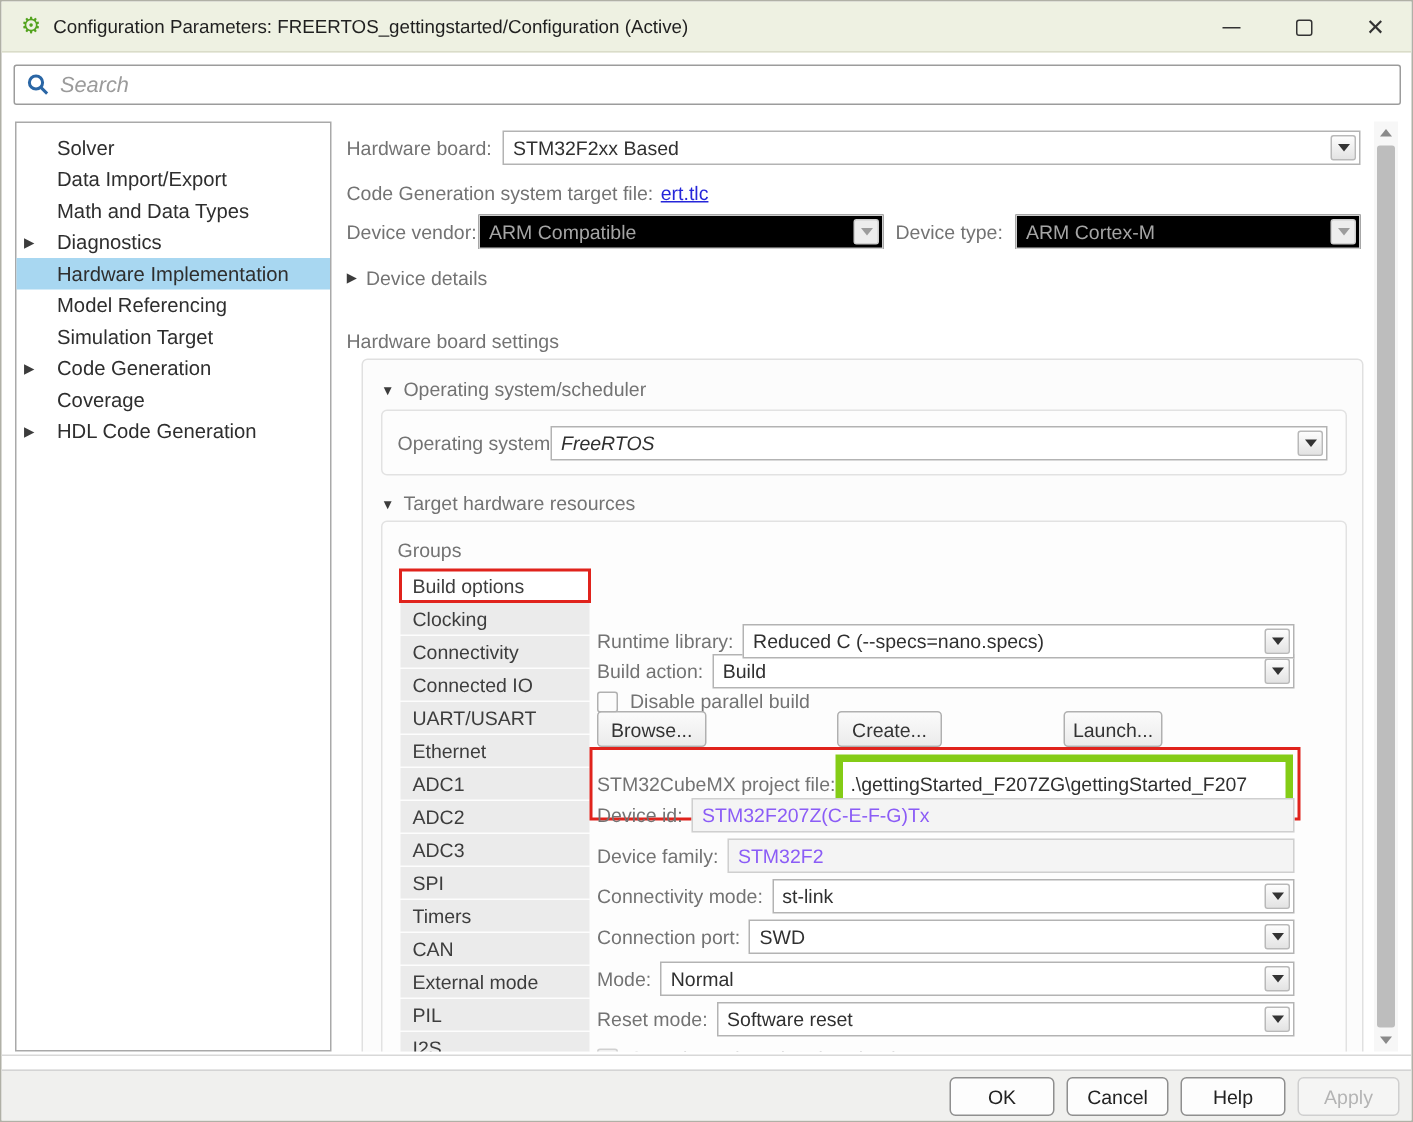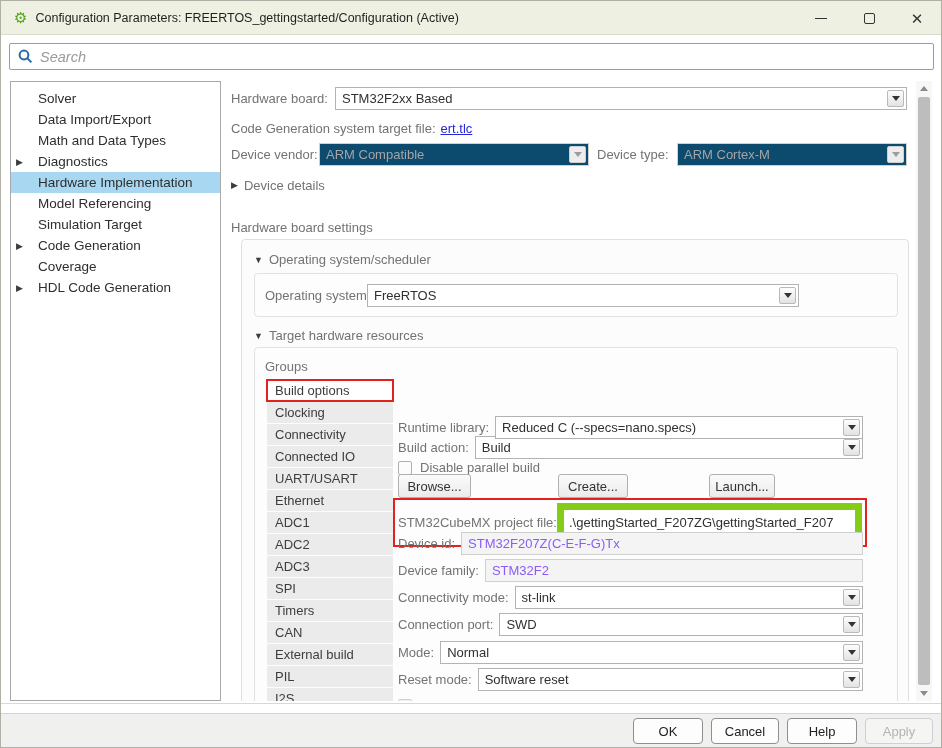--- a/index.html
+++ b/index.html
@@ -43,27 +43,27 @@
   .lbl { font-size:13px; color:#737373; white-space:nowrap; }
 
   .dd { position:relative; background:#fff; border:1px solid #b3b3b3; height:23px;
         display:flex; align-items:center; padding:0 24px 0 6px; font-size:13px; color:#303030;
         white-space:nowrap; overflow:hidden; }
   .dd-btn { position:absolute; right:2px; top:2px; bottom:2px; width:17px;
             background:linear-gradient(#fdfdfd,#e3e3e3); border:1px solid #b9b9b9;
             border-radius:2px; display:flex; align-items:center; justify-content:center; }
   .tri-dn { width:0; height:0; border-left:4px solid transparent; border-right:4px solid transparent;
             border-top:5px solid #333; }
-  .dd.disabled { background:#0c4a6e; color:#a5a5a5; border-color:#cfcfcf; }
+  .dd.disabled { background:#000000; color:#a5a5a5; border-color:#cfcfcf; }
   .dd.disabled .dd-btn { background:#ededed; border-color:#cfcfcf; }
   .dd.disabled .tri-dn { border-top-color:#9c9c9c; }
 
   .ro-field { background:#f4f4f4; border:1px solid #cfcfcf; color:#8b5cf6; height:23px;
               padding:0 6px; display:flex; align-items:center; font-size:13px; white-space:nowrap; overflow:hidden; }
-  .txt-field { background:#fff; border:7px solid #84cc16; color:#303030; height:39px;
+  .txt-field { background:#fff; border:5px solid #84cc16; color:#303030; height:39px;
                padding:0 5px; display:flex; align-items:center; font-size:13px; white-space:nowrap; overflow:hidden; }
 
   .row-hb { position:absolute; left:0; top:6px; width:100%; height:23px; }
   .row-hb .lbl { position:absolute; left:0; top:4px; }
   .row-hb .dd { position:absolute; left:104px; top:0; width:572px; }
 
   .row-tf { position:absolute; left:0; top:38px; height:18px; display:flex; align-items:center; }
   .link { color:#2525d9; text-decoration:underline; font-size:13px; margin-left:5px; cursor:pointer; }
 
   .row-dv { position:absolute; left:0; top:62px; width:100%; height:23px; }
@@ -76,21 +76,21 @@
   .exp-arrow { font-size:9px; color:#3c3c3c; margin-right:6px; }
 
   .hbs-title { position:absolute; left:0; top:139px; }
 
   .outer-box { position:absolute; left:10px; top:158px; width:668px; height:480px;
                border:1px solid #e0e0e0; border-radius:4px; background:#fcfcfc; }
   .os-header { position:absolute; left:12px; top:12px; display:flex; align-items:center; }
   .inner-box1 { position:absolute; left:12px; top:33px; width:644px; height:44px;
                 border:1px solid #e2e2e2; border-radius:4px; background:#fdfdfd; }
   .inner-box1 .lbl { position:absolute; left:10px; top:14px; }
-  .inner-box1 .dd { position:absolute; left:112px; top:10px; width:432px; }
+  .inner-box1 .dd { position:absolute; left:112px; top:10px; width:518px;font-style:italic; }
   .thr-header { position:absolute; left:12px; top:88px; display:flex; align-items:center; }
   .inner-box2 { position:absolute; left:12px; top:107px; width:644px; height:400px;
                 border:1px solid #e2e2e2; border-radius:4px; background:#fdfdfd; overflow:hidden; }
 
   .groups-label { position:absolute; left:10px; top:11px; }
   .groups-list { position:absolute; left:12px; top:32px; width:126px; }
   .grow { height:21px; background:#ebebeb; margin-bottom:1px; display:flex; align-items:center;
           padding:0 8px; font-size:13px; color:#3d3d3d; white-space:nowrap; cursor:default; }
   .grow.selected { background:#ffffff; outline:2px solid #e0231c; outline-offset:-1px; }
 
@@ -275,21 +275,21 @@
           <div class="grow">Connectivity</div>
           <div class="grow">Connected IO</div>
           <div class="grow">UART/USART</div>
           <div class="grow">Ethernet</div>
           <div class="grow">ADC1</div>
           <div class="grow">ADC2</div>
           <div class="grow">ADC3</div>
           <div class="grow">SPI</div>
           <div class="grow">Timers</div>
           <div class="grow">CAN</div>
-          <div class="grow">External build</div>
+          <div class="grow">External mode</div>
           <div class="grow">PIL</div>
           <div class="grow">I2S</div>
         </div>
 
         <div class="form-col">
 
           <div class="frow" style="top:40px;margin-top:48px;">
             <span class="lbl">Build action:</span>
             <div class="dd">
               <span>Build</span>

